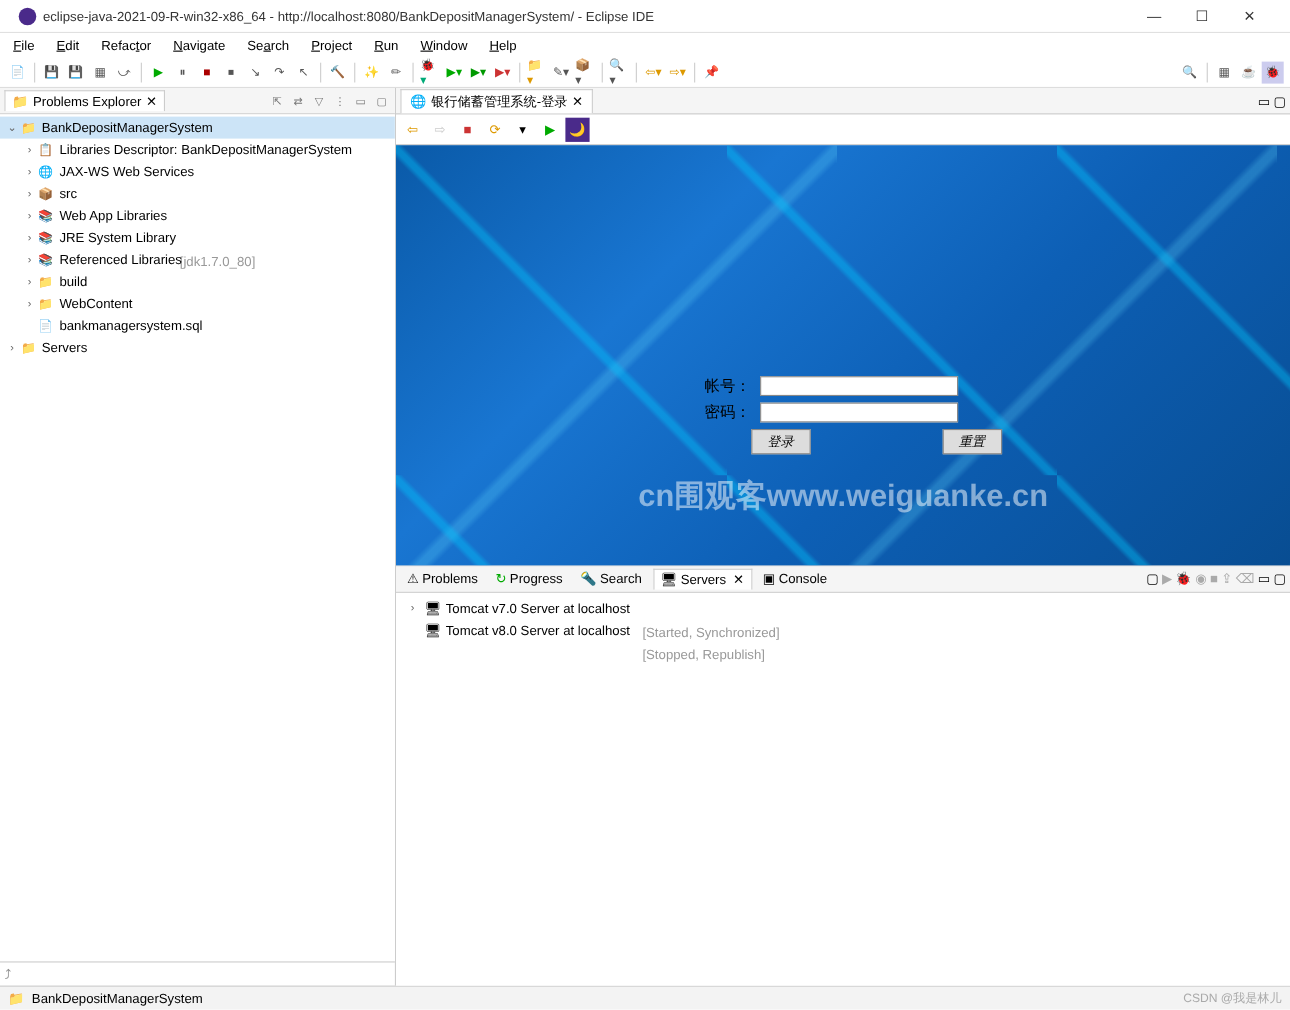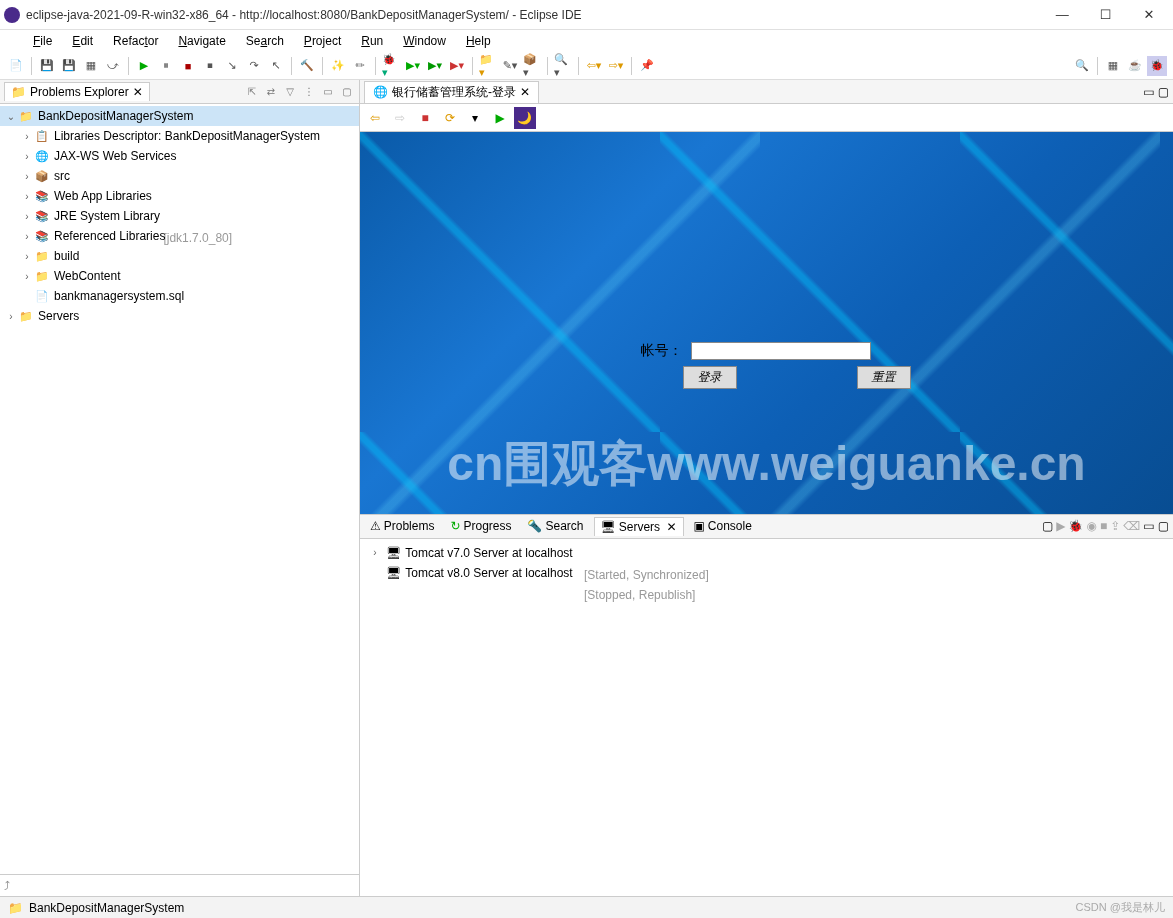--- a/index.html
+++ b/index.html
@@ -1,21 +1,21 @@
 <!DOCTYPE html>
 <html><head>
 <meta charset="utf-8">
 <style>
 * { margin:0; padding:0; box-sizing:border-box; font-family:"Microsoft YaHei","Segoe UI",Tahoma,sans-serif; font-size:12px; }
 body { background:#fff; width:1173px; height:918px; overflow:hidden; position:relative; }
-.titlebar { height:30px; background:#fff; display:flex; align-items:center; padding:0 4px; border-bottom:1px solid #e0e0e0; }
+.titlebar { height:30px; background:#fff; display:flex; align-items:center; padding:0 17px; border-bottom:1px solid #e0e0e0; }
 .titlebar .ico { width:16px; height:16px; margin-right:6px; background:#4a2a8a; border-radius:50%; }
 .titlebar .ttl { flex:1; color:#333; }
 .titlebar .winbtns span { display:inline-block; width:40px; text-align:center; font-size:13px; color:#333; cursor:pointer; }
-.menubar { height:22px; background:#fff; display:flex; align-items:center; padding:0 25px; gap:4px; }
+.menubar { height:22px; background:#fff; display:flex; align-items:center; padding:0 4px; gap:4px; }
 .menubar span { padding:2px 8px; cursor:pointer; }
 .menubar span u { text-decoration:underline; }
 .toolbar { height:28px; background:#fff; display:flex; align-items:center; padding:0 6px; gap:2px; border-bottom:1px solid #ddd; }
 .tbtn { width:20px; height:20px; display:inline-flex; align-items:center; justify-content:center; cursor:pointer; color:#555; font-size:11px; border:1px solid transparent; }
 .tsep { width:1px; height:18px; background:#ccc; margin:0 3px; }
 .workspace { display:flex; height:calc(918px - 30px - 22px - 28px - 22px); }
 .leftcol { width:360px; display:flex; flex-direction:column; border-right:1px solid #ccc; }
 .viewhdr { height:24px; background:#f5f5f5; display:flex; align-items:center; padding:0 4px; border-bottom:1px solid #ccc; gap:3px; }
 .viewhdr .tab { background:#fff; border:1px solid #ccc; border-bottom:none; padding:2px 6px; display:flex; align-items:center; gap:4px; }
 .viewhdr .icons { margin-left:auto; display:flex; gap:3px; }
@@ -37,21 +37,21 @@
 .page::before { content:""; position:absolute; inset:0; background:
   linear-gradient(45deg, transparent 48%, rgba(0,200,255,.4) 49%, rgba(0,200,255,.4) 50%, transparent 51%) 0 0/300px 300px,
   linear-gradient(-45deg, transparent 48%, rgba(100,220,255,.25) 49%, rgba(100,220,255,.25) 50%, transparent 51%) 0 0/400px 400px; }
 .page h1 { position:absolute; top:110px; left:50%; transform:translateX(-50%); font-size:40px; font-family:"SimSun",serif; color:#000; font-weight:400; letter-spacing:2px; }
 .loginbox { position:absolute; top:210px; left:50%; transform:translateX(-50%); }
 .loginbox .row { display:flex; align-items:center; margin-bottom:6px; }
 .loginbox label { width:60px; text-align:right; margin-right:8px; font-size:14px; color:#000; }
 .loginbox input[type=text],.loginbox input[type=password] { width:180px; height:18px; border:1px solid #888; background:#fff; }
 .loginbox .btns { display:flex; gap:120px; margin-top:6px; padding-left:60px; }
 .loginbox button { padding:2px 14px; border:1px solid #888; background:#ddd; cursor:pointer;font-style:italic; }
-.watermark { position:absolute; top:300px; left:0; width:100%; text-align:center; color:rgba(255,255,255,.5); font-size:48px; font-weight:bold; pointer-events:none; font-family:Arial; }
+.watermark { position:absolute; top:300px; left:0; width:100%; text-align:center; color:rgba(255,255,255,.5); font-size:28px; font-weight:bold; pointer-events:none; font-family:Arial; }
 .bottom { height:auto; display:flex; flex-direction:column; border-top:1px solid #ccc; }
 .btabs { height:24px; background:#f5f5f5; display:flex; align-items:center; padding:0 4px; gap:4px; border-bottom:1px solid #ccc; }
 .btabs .tab { padding:2px 6px; display:flex; align-items:center; gap:3px; cursor:pointer; }
 .btabs .tab.act { background:#fff; border:1px solid #ccc; border-bottom:none; }
 .btabs .icons { margin-left:auto; display:flex; gap:3px; }
 .bbody { flex:1; background:#fff; padding:4px; overflow:auto; }
 .srvrow { display:flex; align-items:center; height:20px; gap:4px; padding-left:4px; }
 .statusbar { height:22px; background:#f3f3f3; border-top:1px solid #ccc; display:flex; align-items:center; padding:0 8px; font-size:11px; }
 .statusbar .proj { margin-left:6px; }
 .csdn { position:absolute; right:8px; bottom:3px; color:#aaa; font-size:11px; }
@@ -221,20 +221,24 @@
       <span class="nbtn">▾</span>
       <span class="nbtn" style="color:#0a0">▶</span>
       <span class="nbtn" style="background:#4a2a8a;color:#fff">🌙</span>
     </div>
     <div class="page" style="height:400px">
       <div class="loginbox">
         <div class="row">
             <label>帐号：</label>
             <input type="text" style="">
           </div>
+        <div class="row">
+            <label>密码：</label>
+            <input type="password" style="">
+          </div>
         <div class="btns">
           <button>登录</button>
           <button>重置</button>
         </div>
       </div>
       <div class="watermark">cn围观客www.weiguanke.cn</div>
     </div>
 
     <div class="bottom" style="flex:1">
       <div class="btabs">

